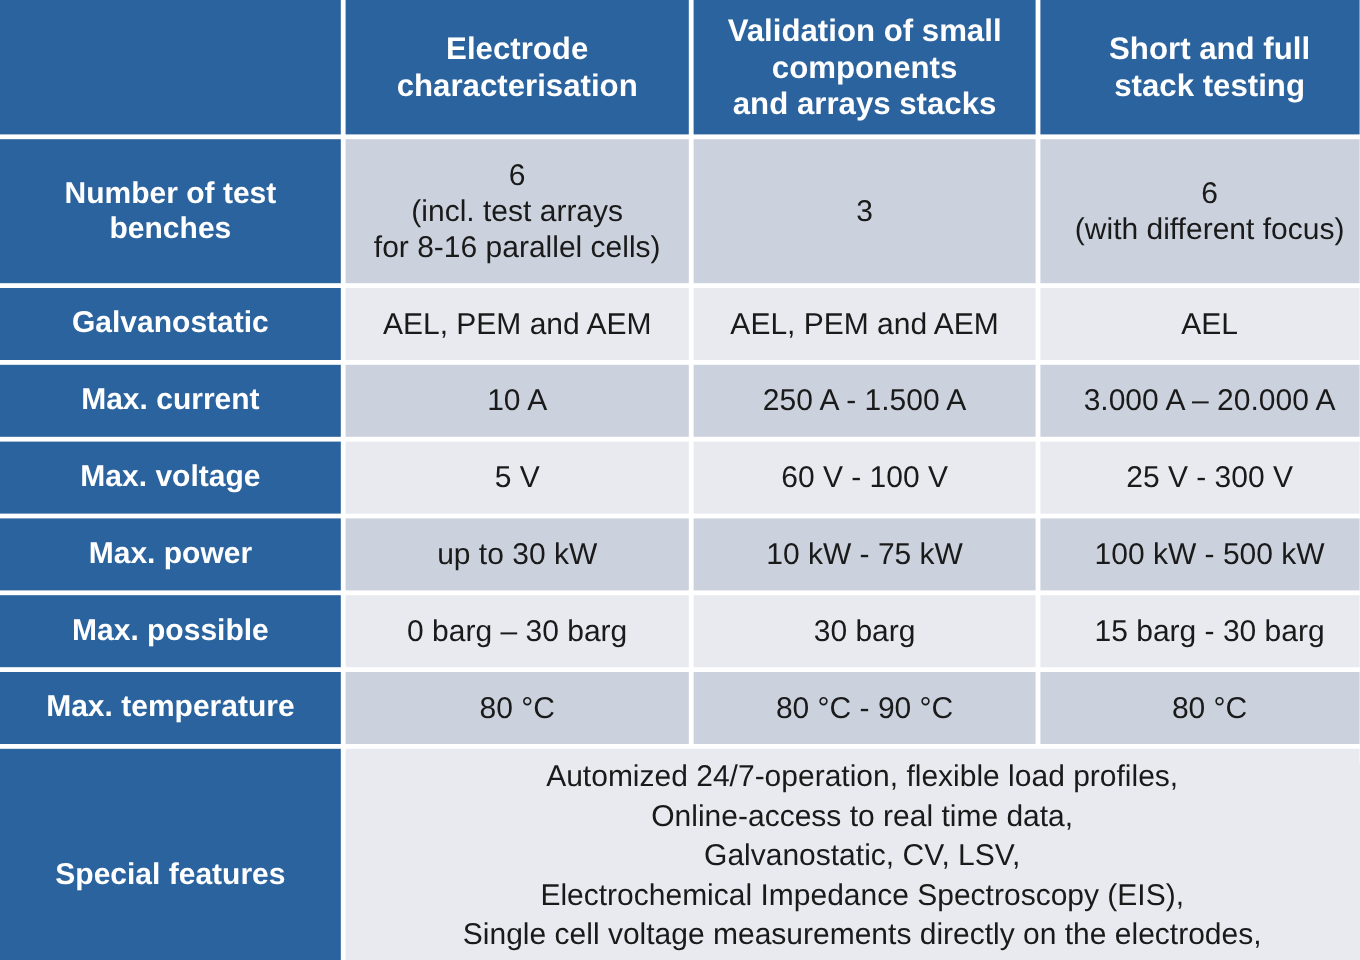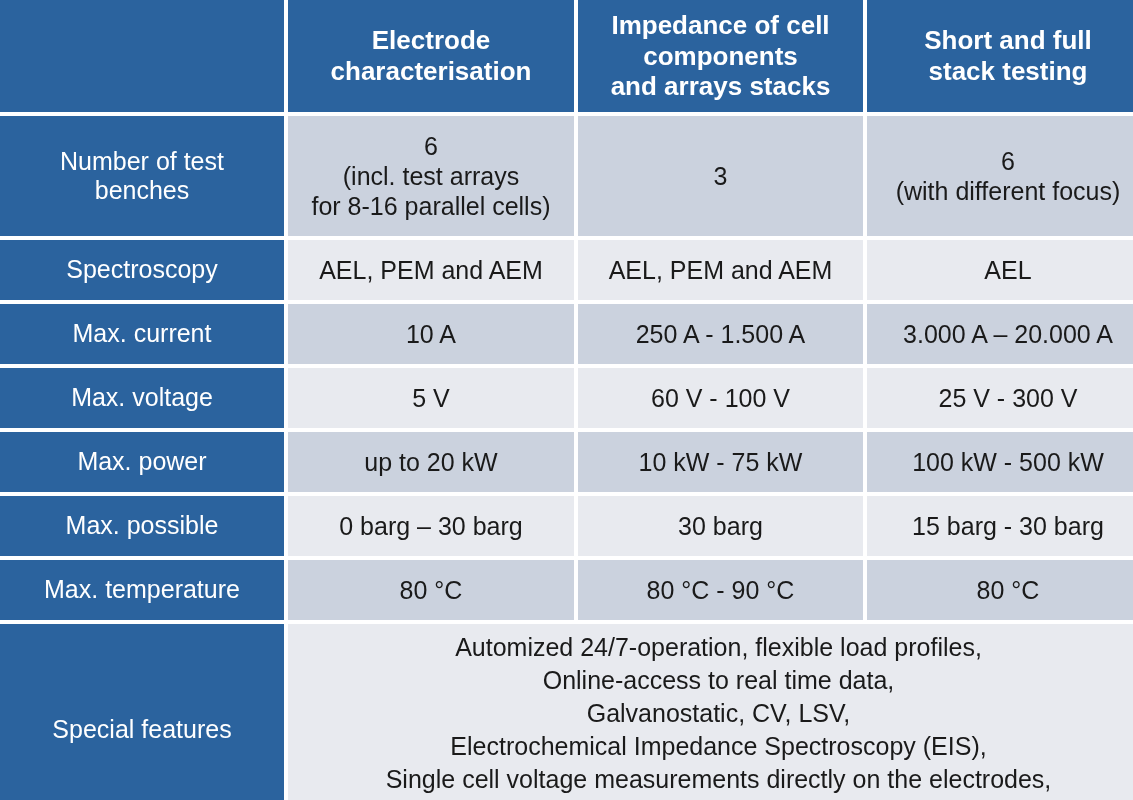--- a/index.html
+++ b/index.html
@@ -53,21 +53,21 @@
     height: 108px;
   }
   th.corner {
     background: #2B639E;
   }
 
   
   td.row-label {
     background: #2B639E;
     color: #ffffff;
-    font-weight: normal;
+    font-weight: bold;
     font-size: 25px;
     line-height: 1.18;
   }
 
   
   td.data {
     color: #1a1a1a;
     font-size: 25px;
     line-height: 1.2;
     font-weight: normal;
@@ -104,21 +104,21 @@
       <col class="c-c">
     </colgroup>
     <thead>
       <tr>
         <th class="corner"></th>
         <th class="col-head">
           <span class="nowrap-line">Electrode</span>
           <span class="nowrap-line">characterisation</span>
         </th>
         <th class="col-head">
-          <span class="nowrap-line">Impedance of cell</span>
+          <span class="nowrap-line">Validation of small</span>
           <span class="nowrap-line">components</span>
           <span class="nowrap-line">and arrays stacks</span>
         </th>
         <th class="col-head">
           <span class="nowrap-line">Short and full</span>
           <span class="nowrap-line">stack testing</span>
         </th>
       </tr>
     </thead>
     <tbody>
@@ -136,21 +136,21 @@
         <td class="data">
           <span class="nowrap-line">3</span>
         </td>
         <td class="data">
           <span class="nowrap-line">6</span>
           <span class="nowrap-line">(with different focus)</span>
         </td>
       </tr>
 
       <tr class="band-light r-tech">
-        <td class="row-label">Spectroscopy</td>
+        <td class="row-label">Galvanostatic</td>
         <td class="data">AEL, PEM and AEM</td>
         <td class="data">AEL, PEM and AEM</td>
         <td class="data">AEL</td>
       </tr>
 
       <tr class="band-dark r-current">
         <td class="row-label">Max. current</td>
         <td class="data">10 A</td>
         <td class="data">250 A - 1.500 A</td>
         <td class="data">3.000 A – 20.000 A</td>
@@ -158,21 +158,21 @@
 
       <tr class="band-light r-voltage">
         <td class="row-label">Max. voltage</td>
         <td class="data">5 V</td>
         <td class="data">60 V - 100 V</td>
         <td class="data">25 V - 300 V</td>
       </tr>
 
       <tr class="band-dark r-power">
         <td class="row-label">Max. power</td>
-        <td class="data">up to 20 kW</td>
+        <td class="data">up to 30 kW</td>
         <td class="data">10 kW - 75 kW</td>
         <td class="data">100 kW - 500 kW</td>
       </tr>
 
       <tr class="band-light r-pressure">
         <td class="row-label">Max. possible</td>
         <td class="data">0 barg – 30 barg</td>
         <td class="data">30 barg</td>
         <td class="data">15 barg - 30 barg</td>
       </tr>

